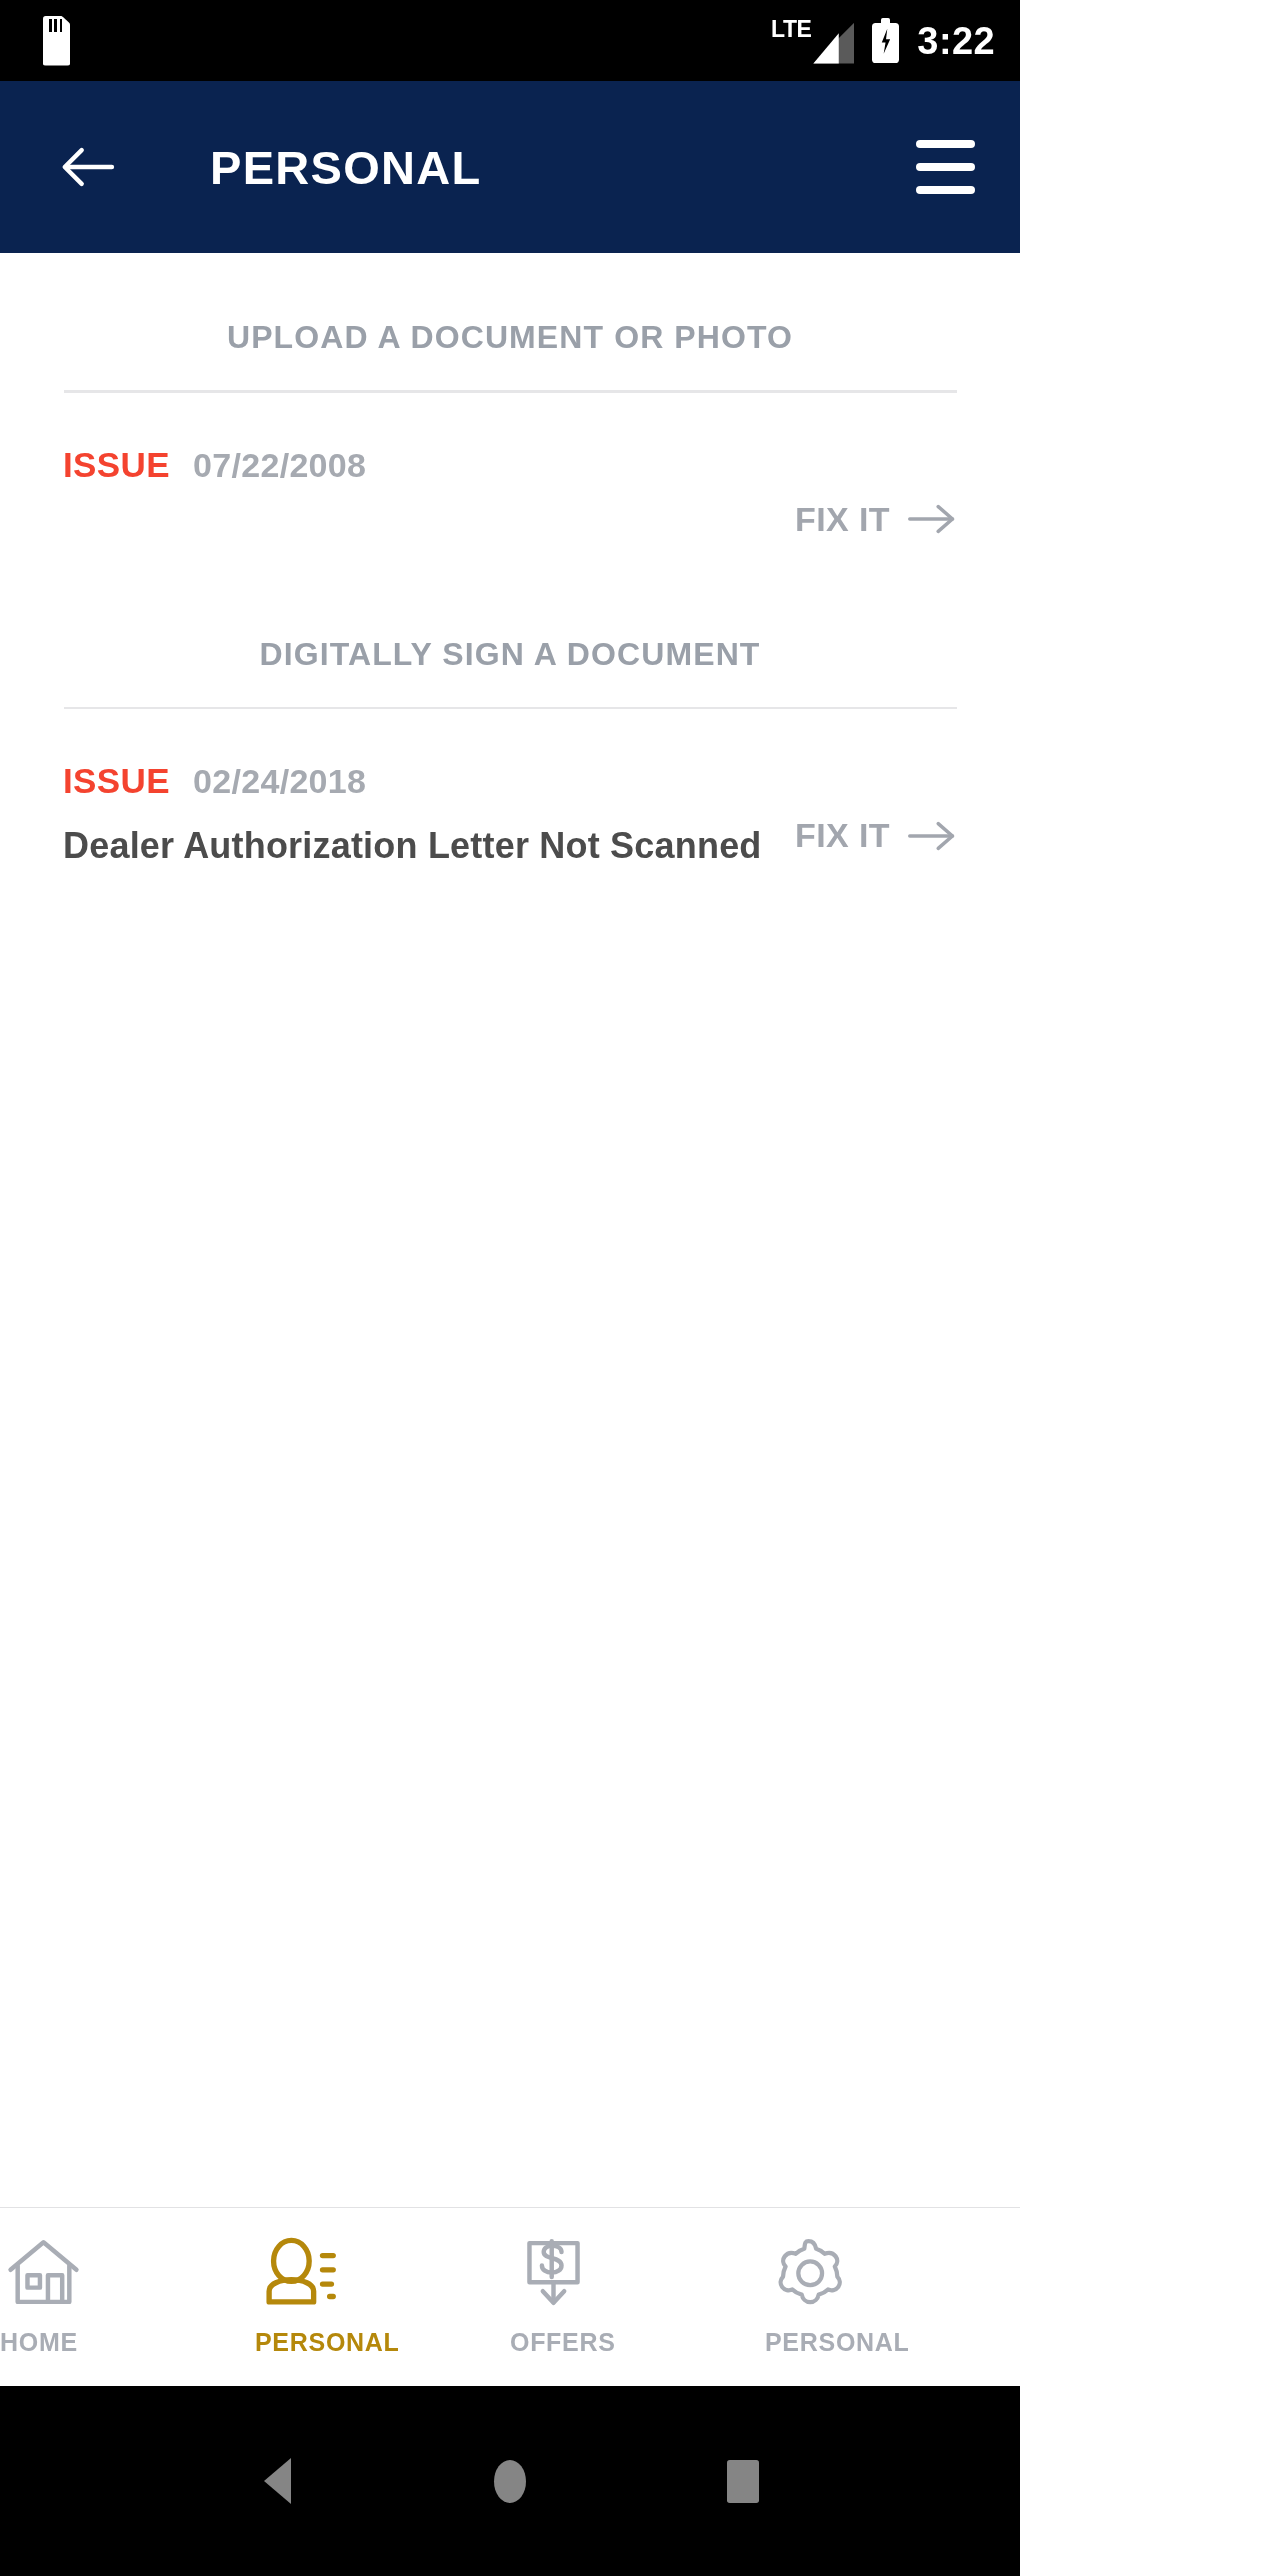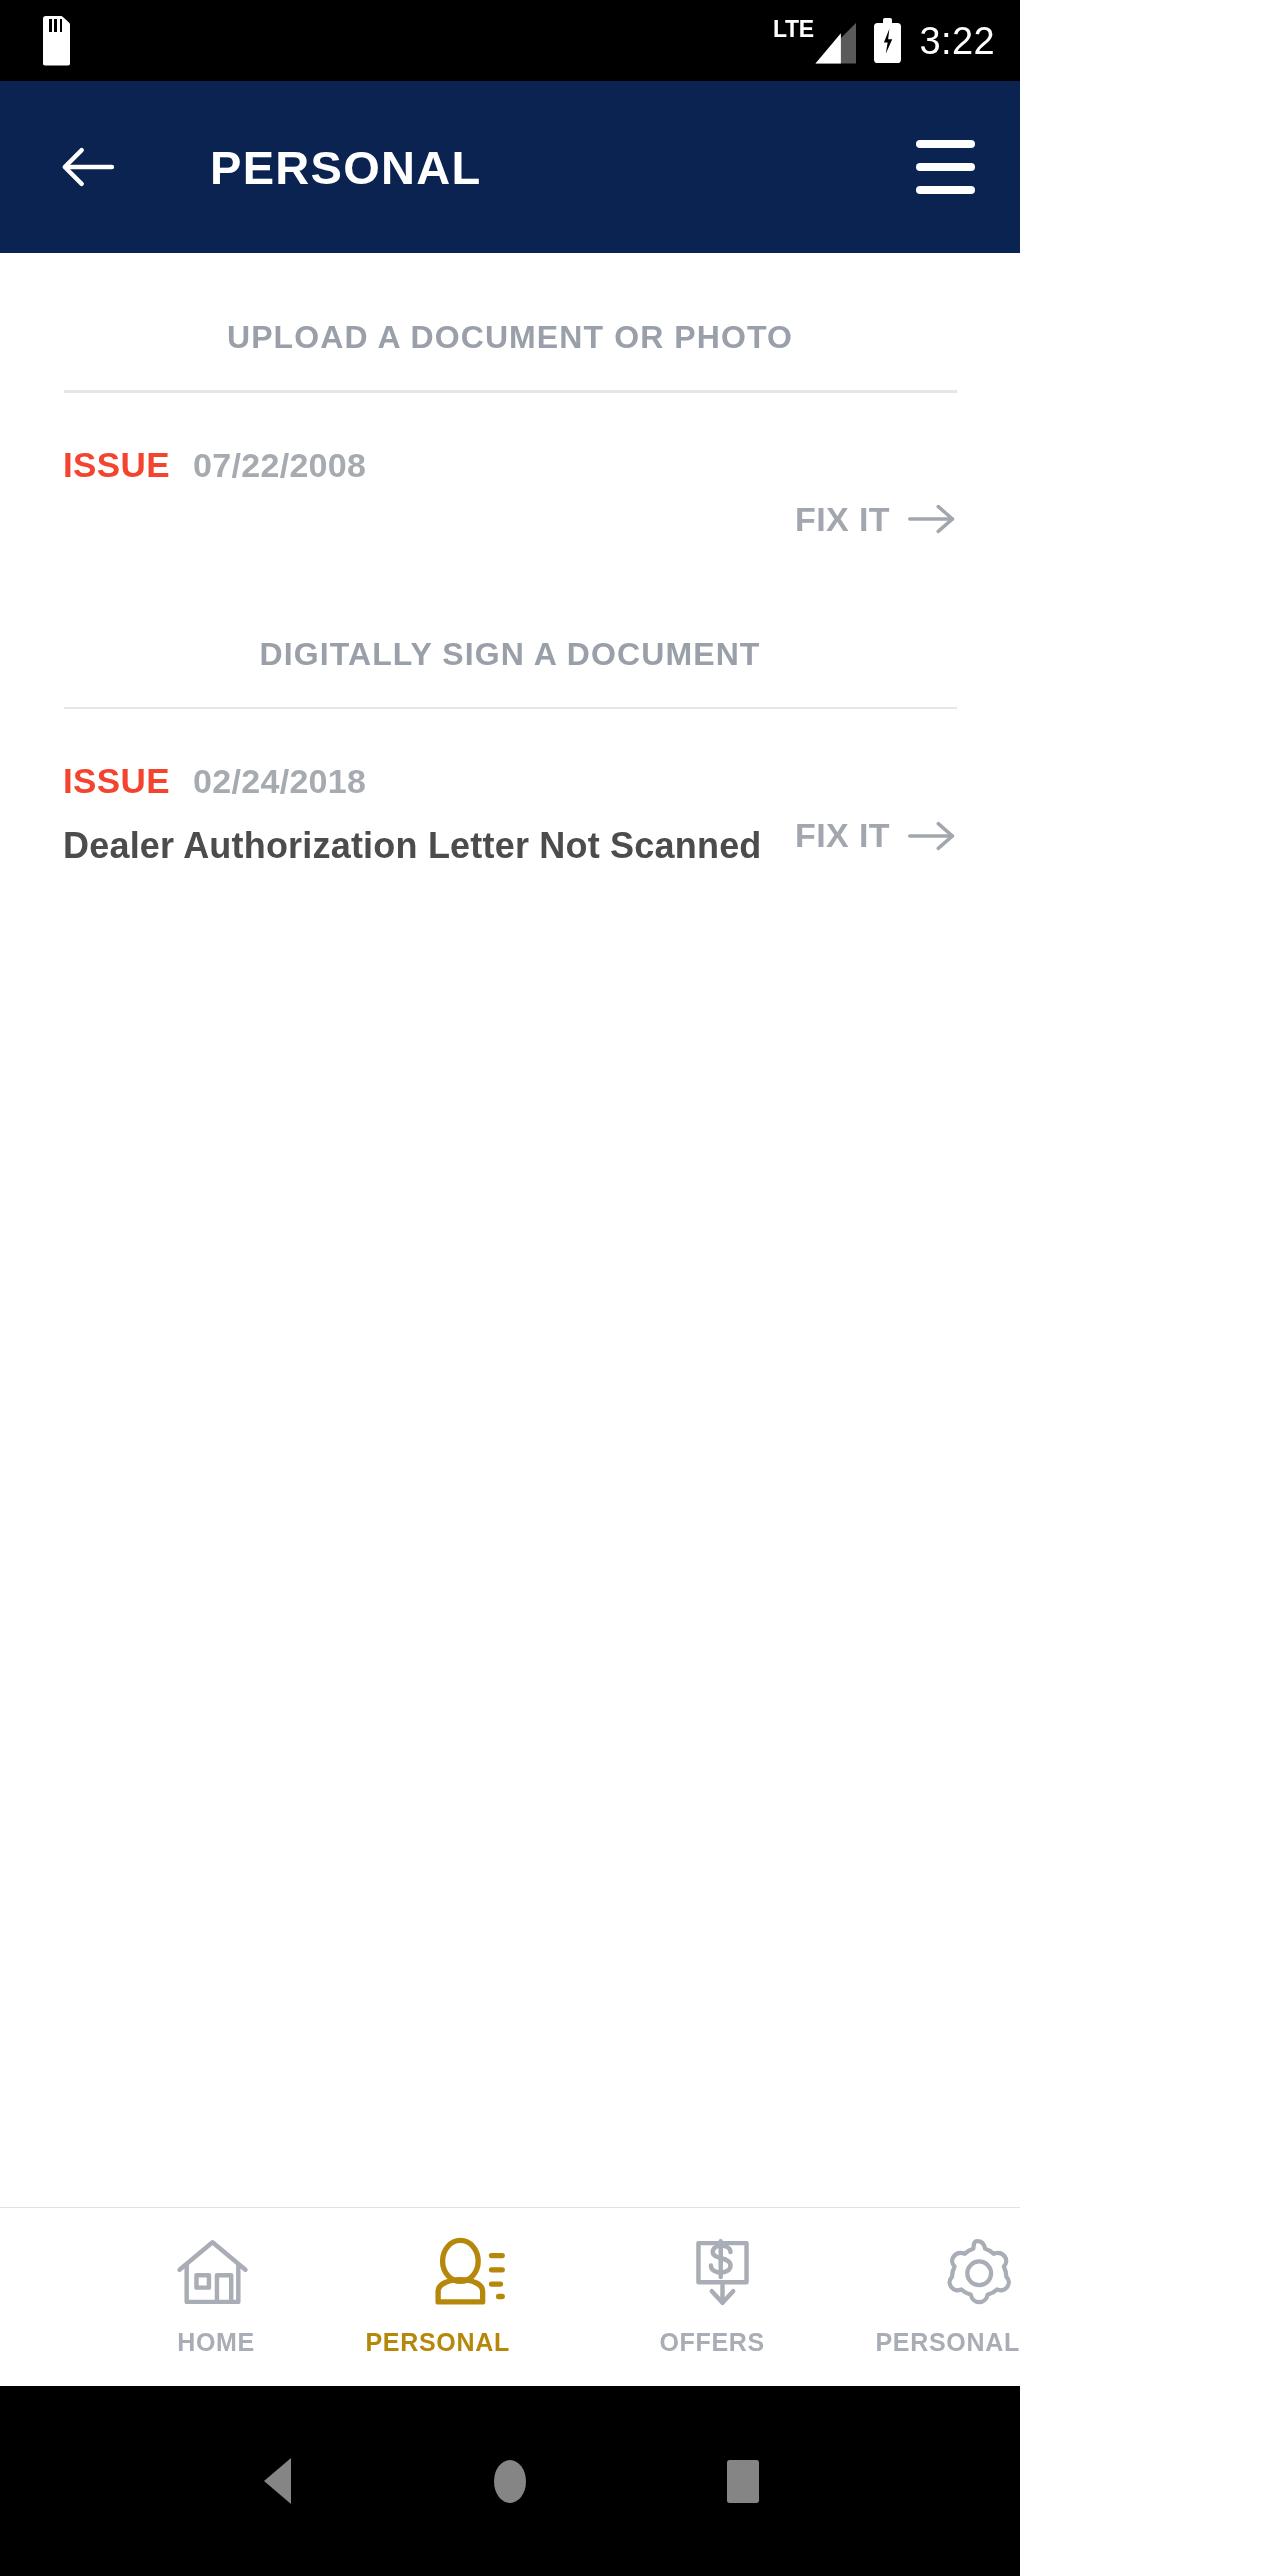--- a/index.html
+++ b/index.html
@@ -95,21 +95,21 @@
   }
   .battery .bolt {
     position: absolute; left: 7.2px; top: 10.7px;
     width: 12.5px; height: 25px;
     background: #000000;
     clip-path: polygon(62% 0, 18% 55%, 48% 55%, 33% 100%, 85% 42%, 52% 42%);
   }
   .clock {
     color: #ffffff;
     font-size: 38px;
-    font-weight: normal;
+    font-weight: bold;
     letter-spacing: 0.4px;
     line-height: 1;
   }
 
   
   .app-header {
     height: 172px;
     background: #0a2350;
     display: flex;
     align-items: center;
@@ -226,24 +226,23 @@
     background: #ffffff;
     border-top: 1.8px solid #e2e2e4;
     display: flex;
     align-items: flex-start;
     flex: 0 0 auto;
   }
   .nav-item {
     flex: 1 1 0;
     display: flex;
     flex-direction: column;
-    align-items: flex-end;
+    align-items: flex-start;
     padding-top: 21.5px;
     cursor: pointer;
-    padding-left: 23px;
   }
   .nav-icon {
     width: 86px; height: 86px;
     display: flex;
     align-items: center;
     justify-content: center;
   }
   .nav-label {
     margin-top: 12.5px;
     font-size: 25px;

